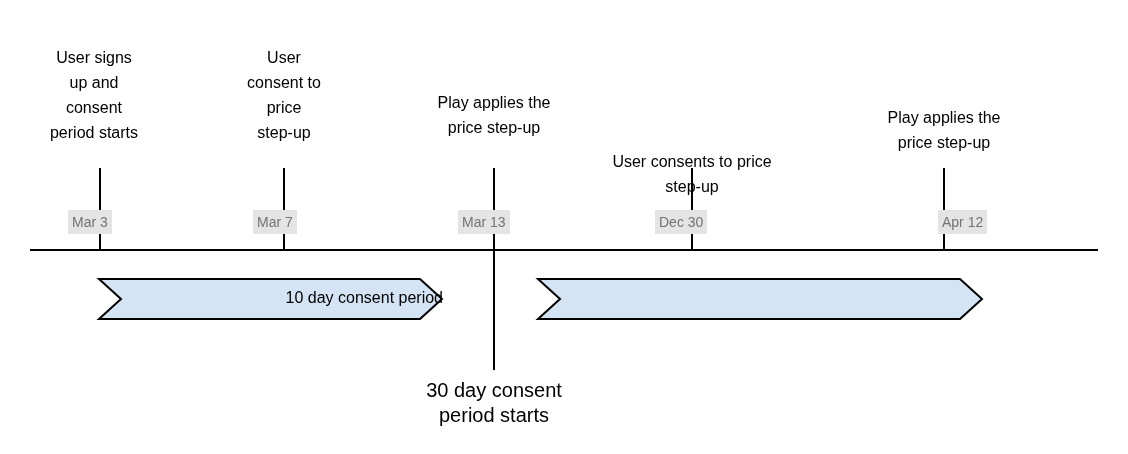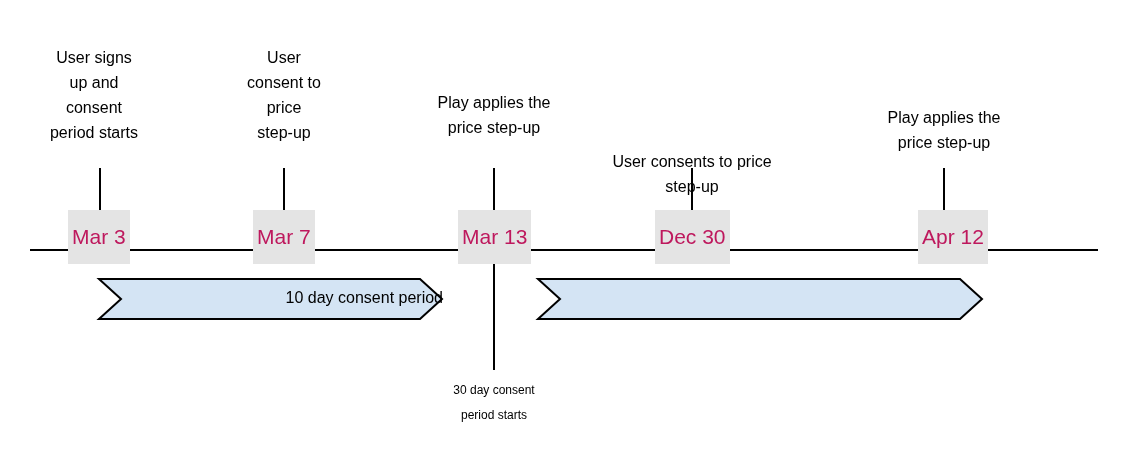--- a/index.html
+++ b/index.html
@@ -38,44 +38,44 @@
     position: absolute;
     font-size: 16px;
     line-height: 25px;
     text-align: center;
     color: #000000;
     white-space: pre-line;
   }
   
   .date-chip {
     position: absolute;
-    font-size: 21px;
+    font-size: 14px;
     line-height: 20px;
     background: #e4e4e4;
-    color: #be185d;
-    padding: 17px 4px;
+    color: #737373;
+    padding: 2px 4px;
     white-space: nowrap;
   }
   .banner-svg {
     position: absolute;
     overflow: visible;
   }
   .banner-label {
     position: absolute;
     font-size: 16px;
     line-height: 40px;
     height: 40px;
     text-align: right;
     color: #000000;
     white-space: nowrap;
   }
   
   .callout-label {
     position: absolute;
-    font-size: 12px;
+    font-size: 20px;
     line-height: 25px;
     text-align: center;
     color: #000000;
     white-space: pre-line;
   }
 </style>
 </head>
 <body>
 
 <div id="canvas">
@@ -102,21 +102,21 @@
   <div class="date-chip" style="left:458px; top:210px;">Mar 13</div>
 
   <div class="event-label" style="left:582px; top:105px; width:220px;margin-top:44px;">User consents to price
 step-up</div>
   <div class="tick" style="left:691px; top:168px; height:82px;"></div>
   <div class="date-chip" style="left:655px; top:210px;">Dec 30</div>
 
   <div class="event-label" style="left:854px; top:105px; width:180px;">Play applies the
 price step-up</div>
   <div class="tick" style="left:943px; top:168px; height:82px;"></div>
-  <div class="date-chip" style="left:918px; top:210px;">Apr 12</div>
+  <div class="date-chip" style="left:938px; top:210px;">Apr 12</div>
 
   <svg class="banner-svg" style="left:98px; top:278px;" width="345" height="42" viewBox="0 0 345 42">
     <polygon points="1,1 322,1 344,21 322,41 1,41 23,21" fill="#d4e4f4" stroke="#000000" stroke-width="2"></polygon>
   </svg>
   <div class="banner-label" style="left:98px; top:278px; width:345px;">10 day consent period</div>
 
   <svg class="banner-svg" style="left:537px; top:278px;" width="446" height="42" viewBox="0 0 446 42">
     <polygon points="1,1 423,1 445,21 423,41 1,41 23,21" fill="#d4e4f4" stroke="#000000" stroke-width="2"></polygon>
   </svg>
 

